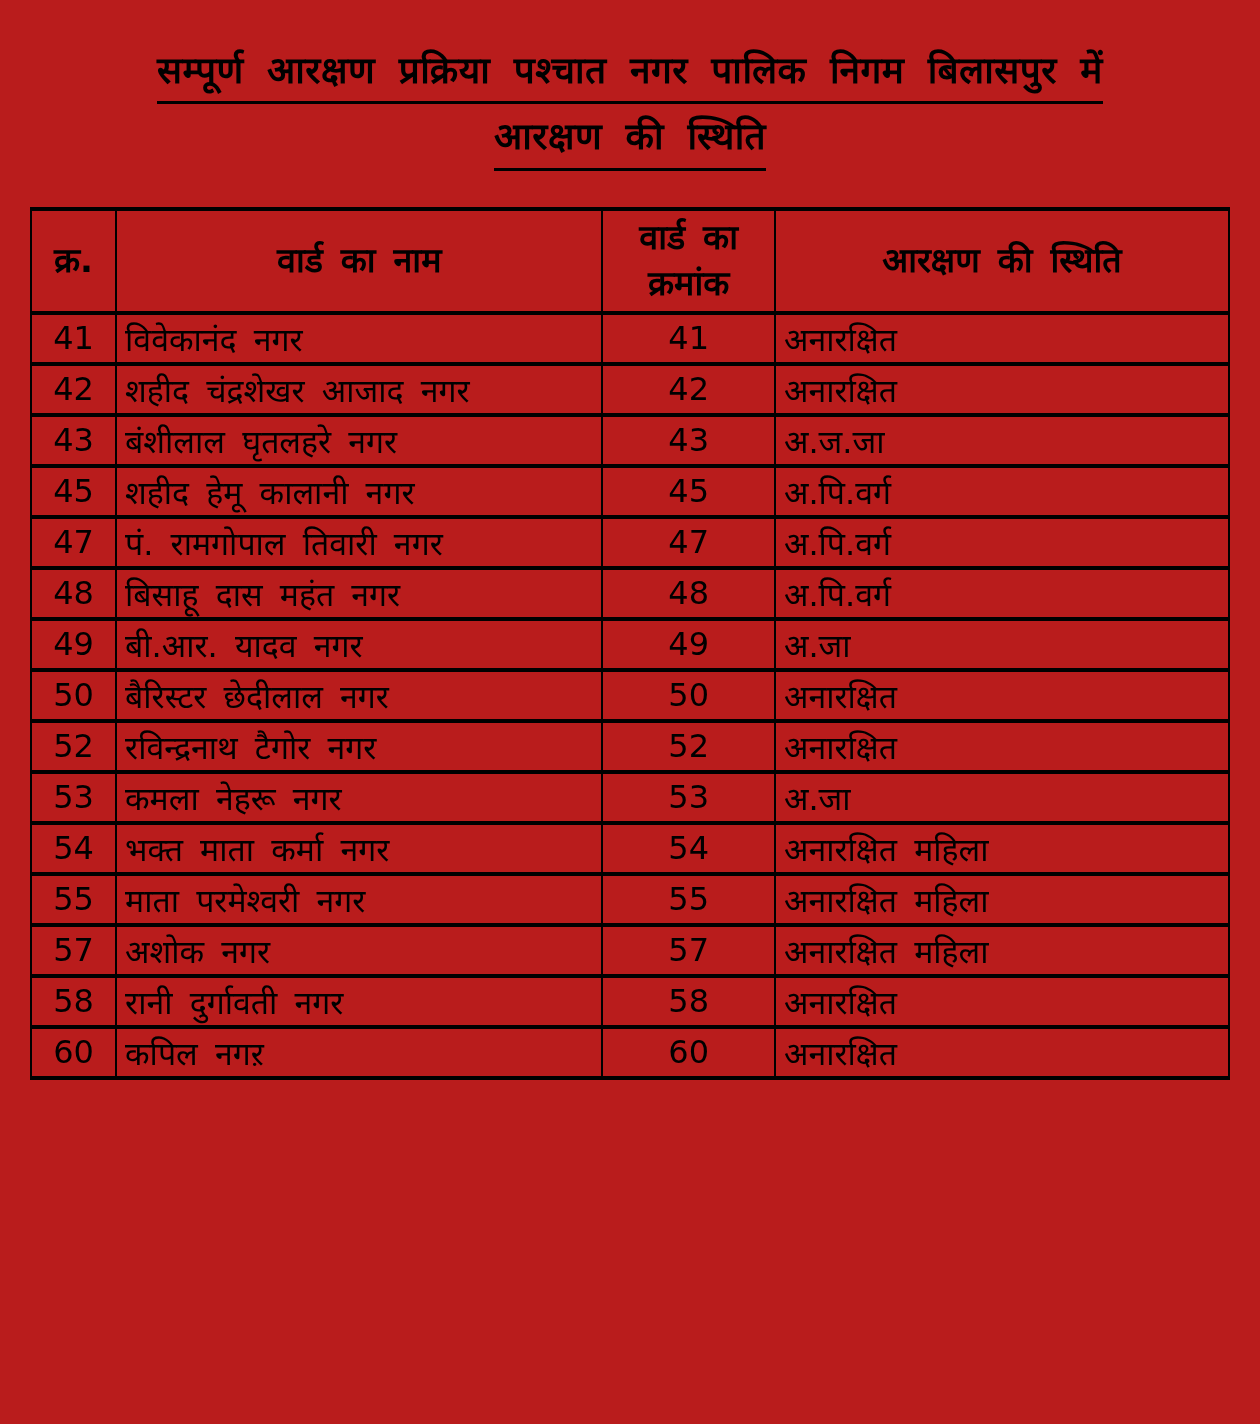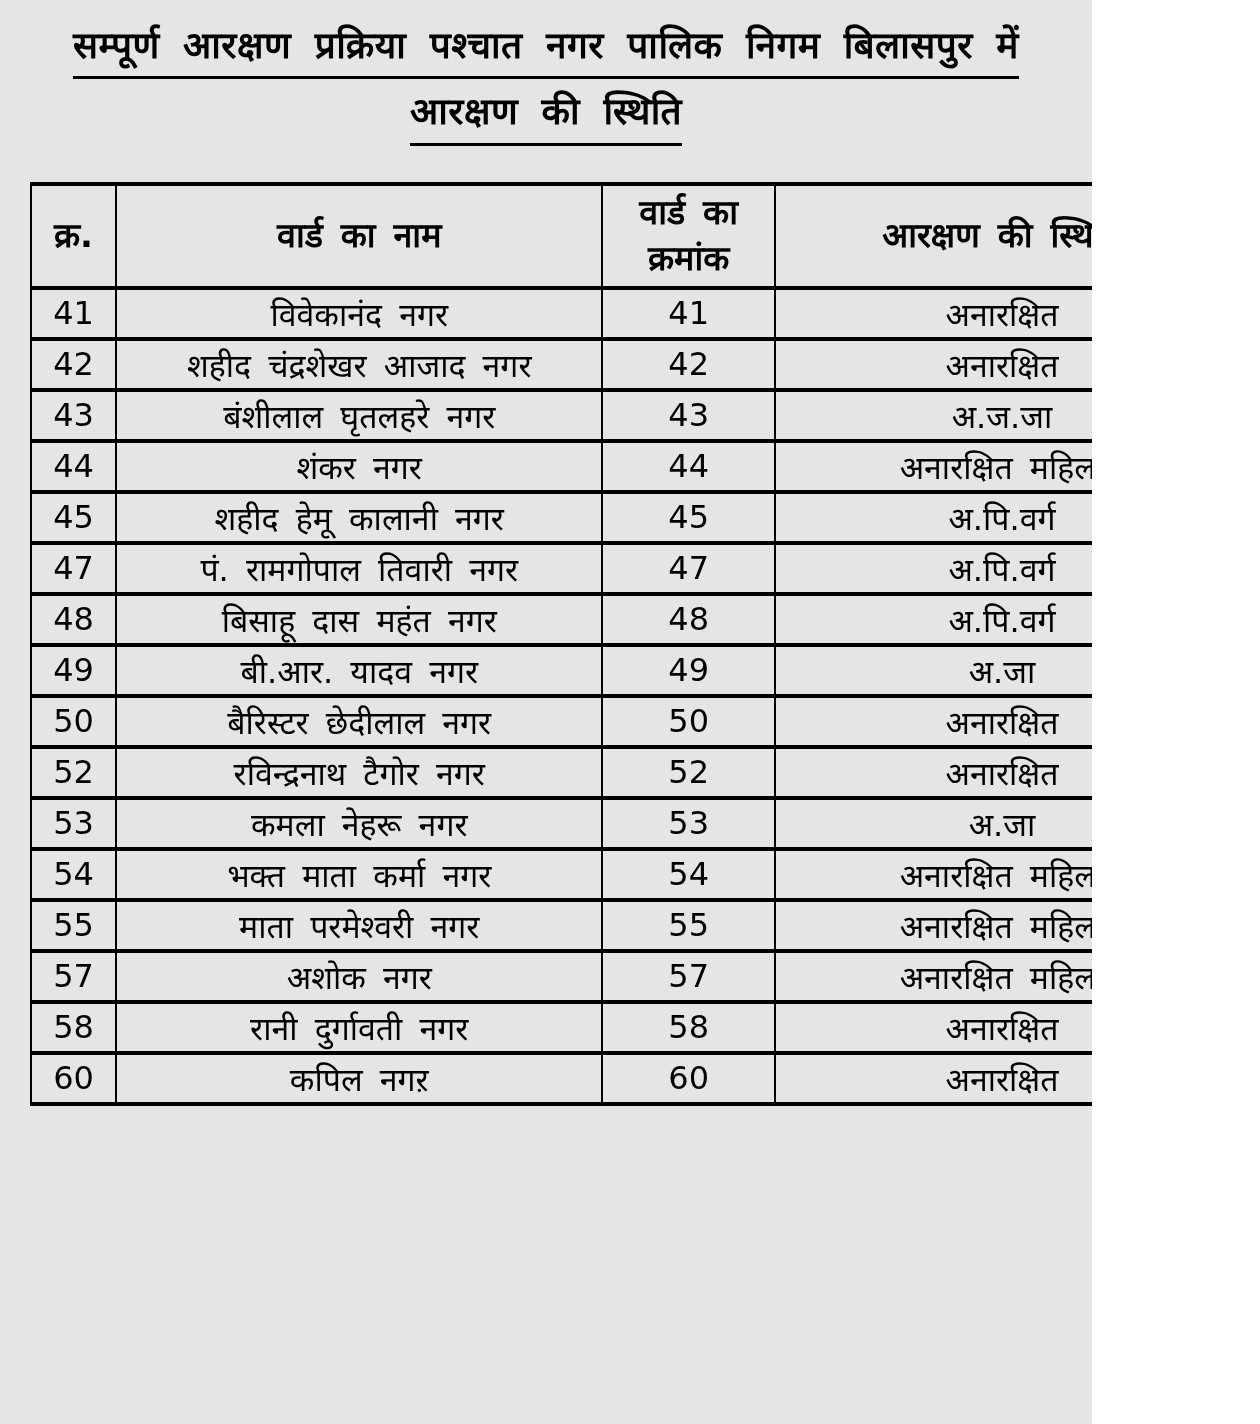--- a/index.html
+++ b/index.html
@@ -3,25 +3,25 @@
 <meta charset="utf-8">
 <style>
   html, body {
     margin: 0;
     padding: 0;
     background: #ffffff;
     font-family: "DejaVu Sans", sans-serif;
     color: #000000;
   }
   .page {
-    width: 1092px;
+    width: 1260px;
     height: 1424px;
     box-sizing: border-box;
-    padding: 15px 30px 0 30px;
-    background: #e5e5e5;
+    padding: 40px 30px 0 30px;
+    background: #b91c1c;
     overflow: hidden;
   }
   .title-block {
     text-align: center;
     margin-bottom: 34px;
   }
   .title-line {
     display: inline-block;
     font-size: 37px;
     font-weight: bold;
@@ -56,23 +56,23 @@
     padding: 4px 6px;
   }
   table.res-table td {
     font-size: 32px;
     height: 50px;
     padding: 2px 8px;
     white-space: nowrap;
     word-spacing: 7px;
   }
   td.c-sno   { text-align: center; font-family: "DejaVu Sans", sans-serif; }
-  td.c-name  { text-align: center; padding-left: 18px; }
+  td.c-name  { text-align: left; padding-left: 18px; }
   td.c-no    { text-align: center; }
-  td.c-status{ text-align: center; }
+  td.c-status{ }
   col.w-sno   { width: 7.1%; }
   col.w-name  { width: 40.6%; }
   col.w-no    { width: 14.4%; }
   col.w-status{ width: 37.9%; }
 </style>
 </head>
 <body>
 
 <div class="page">
 
@@ -115,26 +115,20 @@
       <td class="c-status">अनारक्षित</td>
     </tr>
 
     <tr>
       <td class="c-sno">43</td>
       <td class="c-name">बंशीलाल घृतलहरे नगर</td>
       <td class="c-no">43</td>
       <td class="c-status">अ.ज.जा</td>
     </tr>
 
-    <tr>
-      <td class="c-sno">44</td>
-      <td class="c-name">शंकर नगर</td>
-      <td class="c-no">44</td>
-      <td class="c-status">अनारक्षित महिला</td>
-    </tr>
 
     <tr>
       <td class="c-sno">45</td>
       <td class="c-name">शहीद हेमू कालानी नगर</td>
       <td class="c-no">45</td>
       <td class="c-status">अ.पि.वर्ग</td>
     </tr>
 
 
     <tr>

